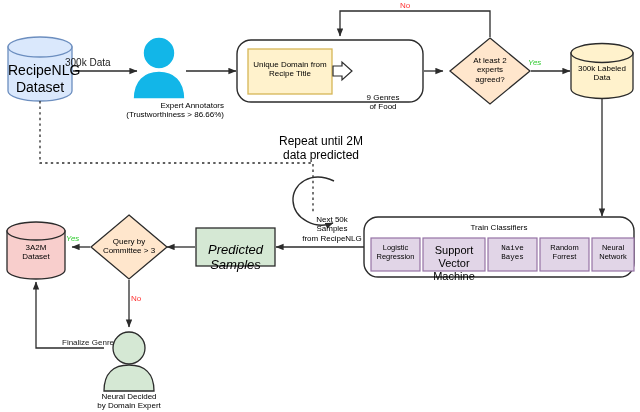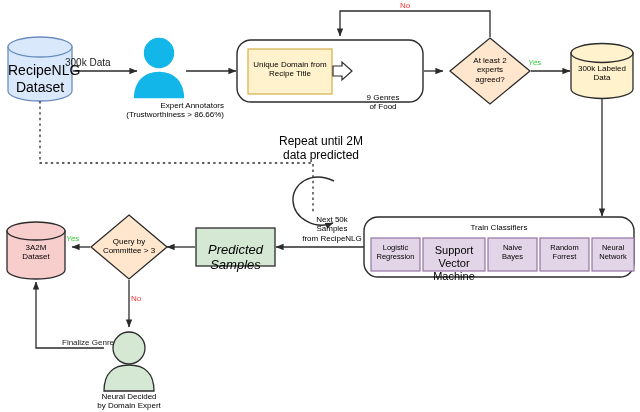--- a/index.html
+++ b/index.html
@@ -155,21 +155,21 @@
 
   <div class="node-label" style="left:570px; top:64px; width:64px; font-size:8px;">300k Labeled
 Data</div>
 
   <div class="node-label" style="left:364px; top:223px; width:270px; font-size:8px;">Train Classifiers</div>
 
   <div class="node-label" style="left:371px; top:244px; width:49px; font-size:7.5px;">Logistic
 Regression</div>
   <div class="node-label" style="left:423px; top:244px; width:62px; font-size:11px;">Support Vector
 Machine</div>
-  <div class="node-label" style="left:488px; top:244px; width:49px; font-size:7.5px;">Naive
+  <div class="node-label" style="left:488px; top:244px; width:49px; font-size:7.5px;font-family:Liberation Mono, monospace;">Naive
 Bayes</div>
   <div class="node-label" style="left:540px; top:244px; width:49px; font-size:7.5px;">Random
 Forrest</div>
   <div class="node-label" style="left:592px; top:244px; width:42px; font-size:7.5px;">Neural
 Network</div>
 
   <div class="node-label" style="left:196px; top:242px; width:79px; font-size:13px;font-style:italic;">Predicted Samples</div>
 
   <div class="node-label" style="left:93px; top:237px; width:72px; font-size:8px;">Query by
 Committee &gt; 3</div>

